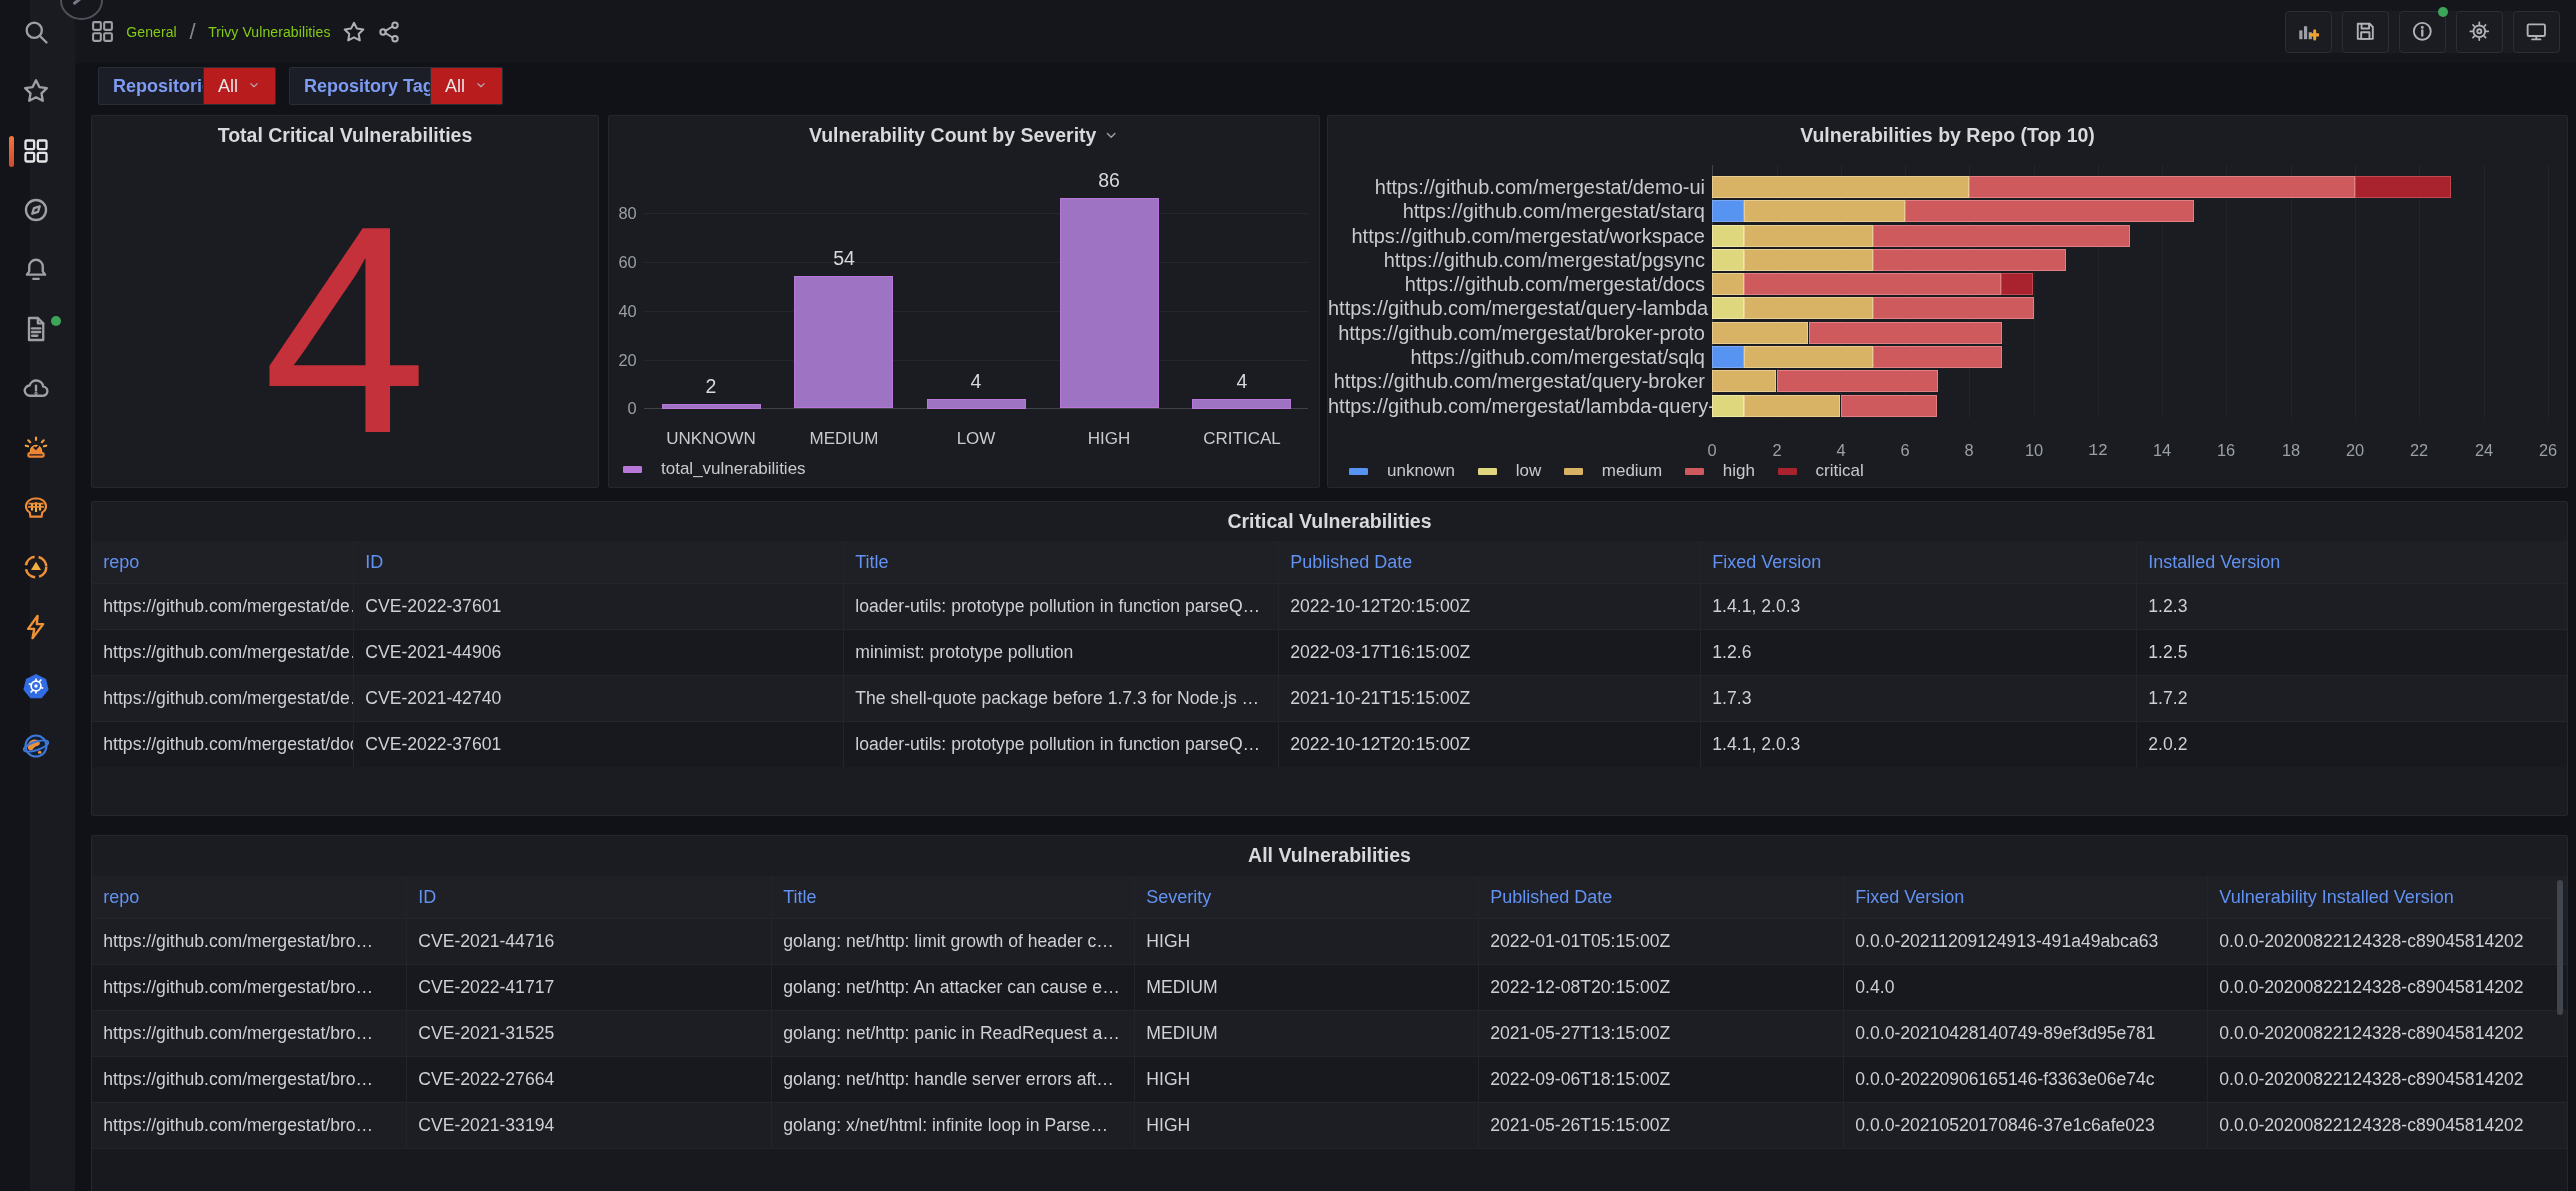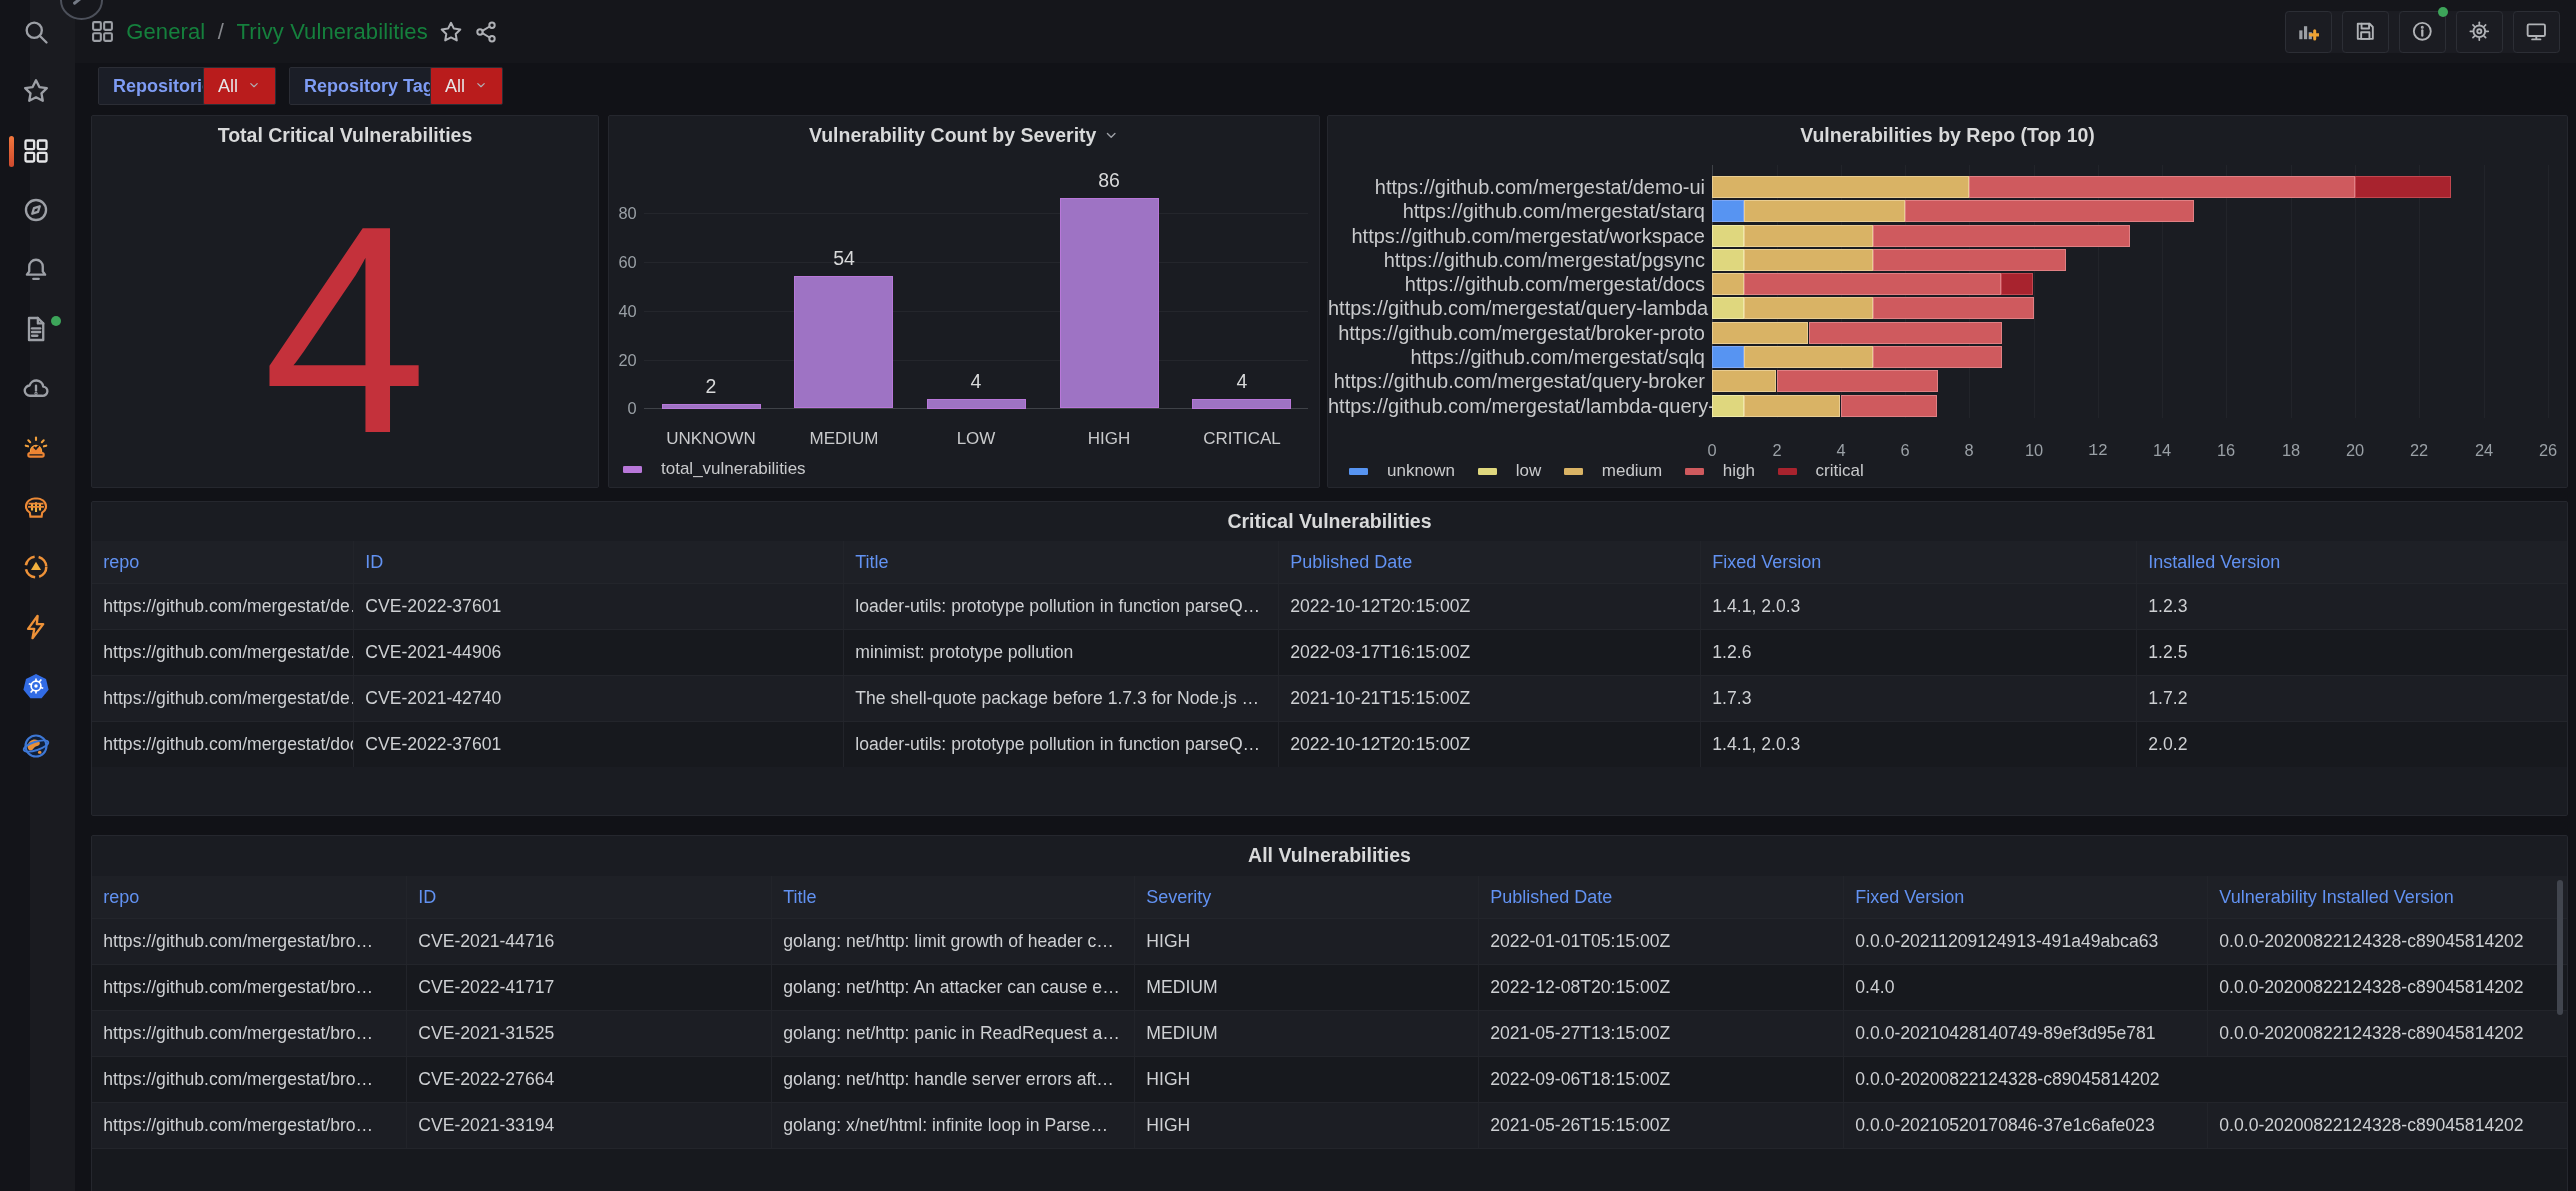--- a/index.html
+++ b/index.html
@@ -21,21 +21,21 @@
   .green-dot { position:absolute; width:10px; height:10px; border-radius:50%; background:#3da55a; }
   .logo-arc { position:absolute; left:60px; top:-19px; width:43px; height:39px;
     border:2.5px solid #4c505a; border-radius:50%; background:#16171c; z-index:6; }
   .logo-arc::after{content:""; position:absolute; left:8.8px; top:12.6px; width:21.4px; height:2.5px;
     background:#747a85; transform:rotate(-38deg); border-radius:1.3px;}
   
   .topbar { position:absolute; left:75px; right:0; top:0; height:63px; background:#15161b; }
   .breadcrumb { position:absolute; left:15px; top:0; height:63px; display:flex; align-items:center; gap:11.3px; }
   .crumb-icon { color:#9da0a6; width:25px; height:25px; }
   .crumb-icon svg{ width:25px; height:25px;}
-  .crumb-text { font-size:22px; font-weight:500; color:#15803d; letter-spacing:0.1px; }
+  .crumb-text { font-size:14px; font-weight:500; color:#84cc16; letter-spacing:0.1px; }
   .crumb-sep { color:#85878c; font-size:22px; font-weight:400; padding:0 1.3px;}
   .crumb-act { color:#aeb0b5; width:24px; height:24px; cursor:pointer; }
   .crumb-act svg{width:24px;height:24px;}
   .tb-actions { position:absolute; right:16.4px; top:10.7px; display:flex; gap:10px;
     background:#1b1c22; border-radius:3.8px; }
   .tb-btn { width:47px; height:42px; border:0.6px solid #2c2e35; border-radius:3.8px;
     display:flex; align-items:center; justify-content:center; color:#b0b2b6; position:relative; cursor:pointer; }
   .tb-btn svg { width:22.6px; height:22.6px; }
   .tb-btn .green-dot { right:-3.8px; top:-4.4px; }
   
@@ -519,20 +519,21 @@
         <div class="tcell">2021-05-27T13:15:00Z</div>
         <div class="tcell">0.0.0-20210428140749-89ef3d95e781</div>
         <div class="tcell">0.0.0-20200822124328-c89045814202</div>
       </div>
       <div class="trow" style="grid-template-columns: 315px 365px 363px 344px 365px 364px 360px;">
         <div class="tcell">https://github.com/mergestat/bro…</div>
         <div class="tcell">CVE-2022-27664</div>
         <div class="tcell">golang: net/http: handle server errors aft…</div>
         <div class="tcell">HIGH</div>
         <div class="tcell">2022-09-06T18:15:00Z</div>
+        <div class="tcell">0.0.0-20220906165146-f3363e06e74c</div>
         <div class="tcell">0.0.0-20200822124328-c89045814202</div>
       </div>
       <div class="trow" style="grid-template-columns: 315px 365px 363px 344px 365px 364px 360px;">
         <div class="tcell">https://github.com/mergestat/bro…</div>
         <div class="tcell">CVE-2021-33194</div>
         <div class="tcell">golang: x/net/html: infinite loop in Parse…</div>
         <div class="tcell">HIGH</div>
         <div class="tcell">2021-05-26T15:15:00Z</div>
         <div class="tcell">0.0.0-20210520170846-37e1c6afe023</div>
         <div class="tcell">0.0.0-20200822124328-c89045814202</div>

